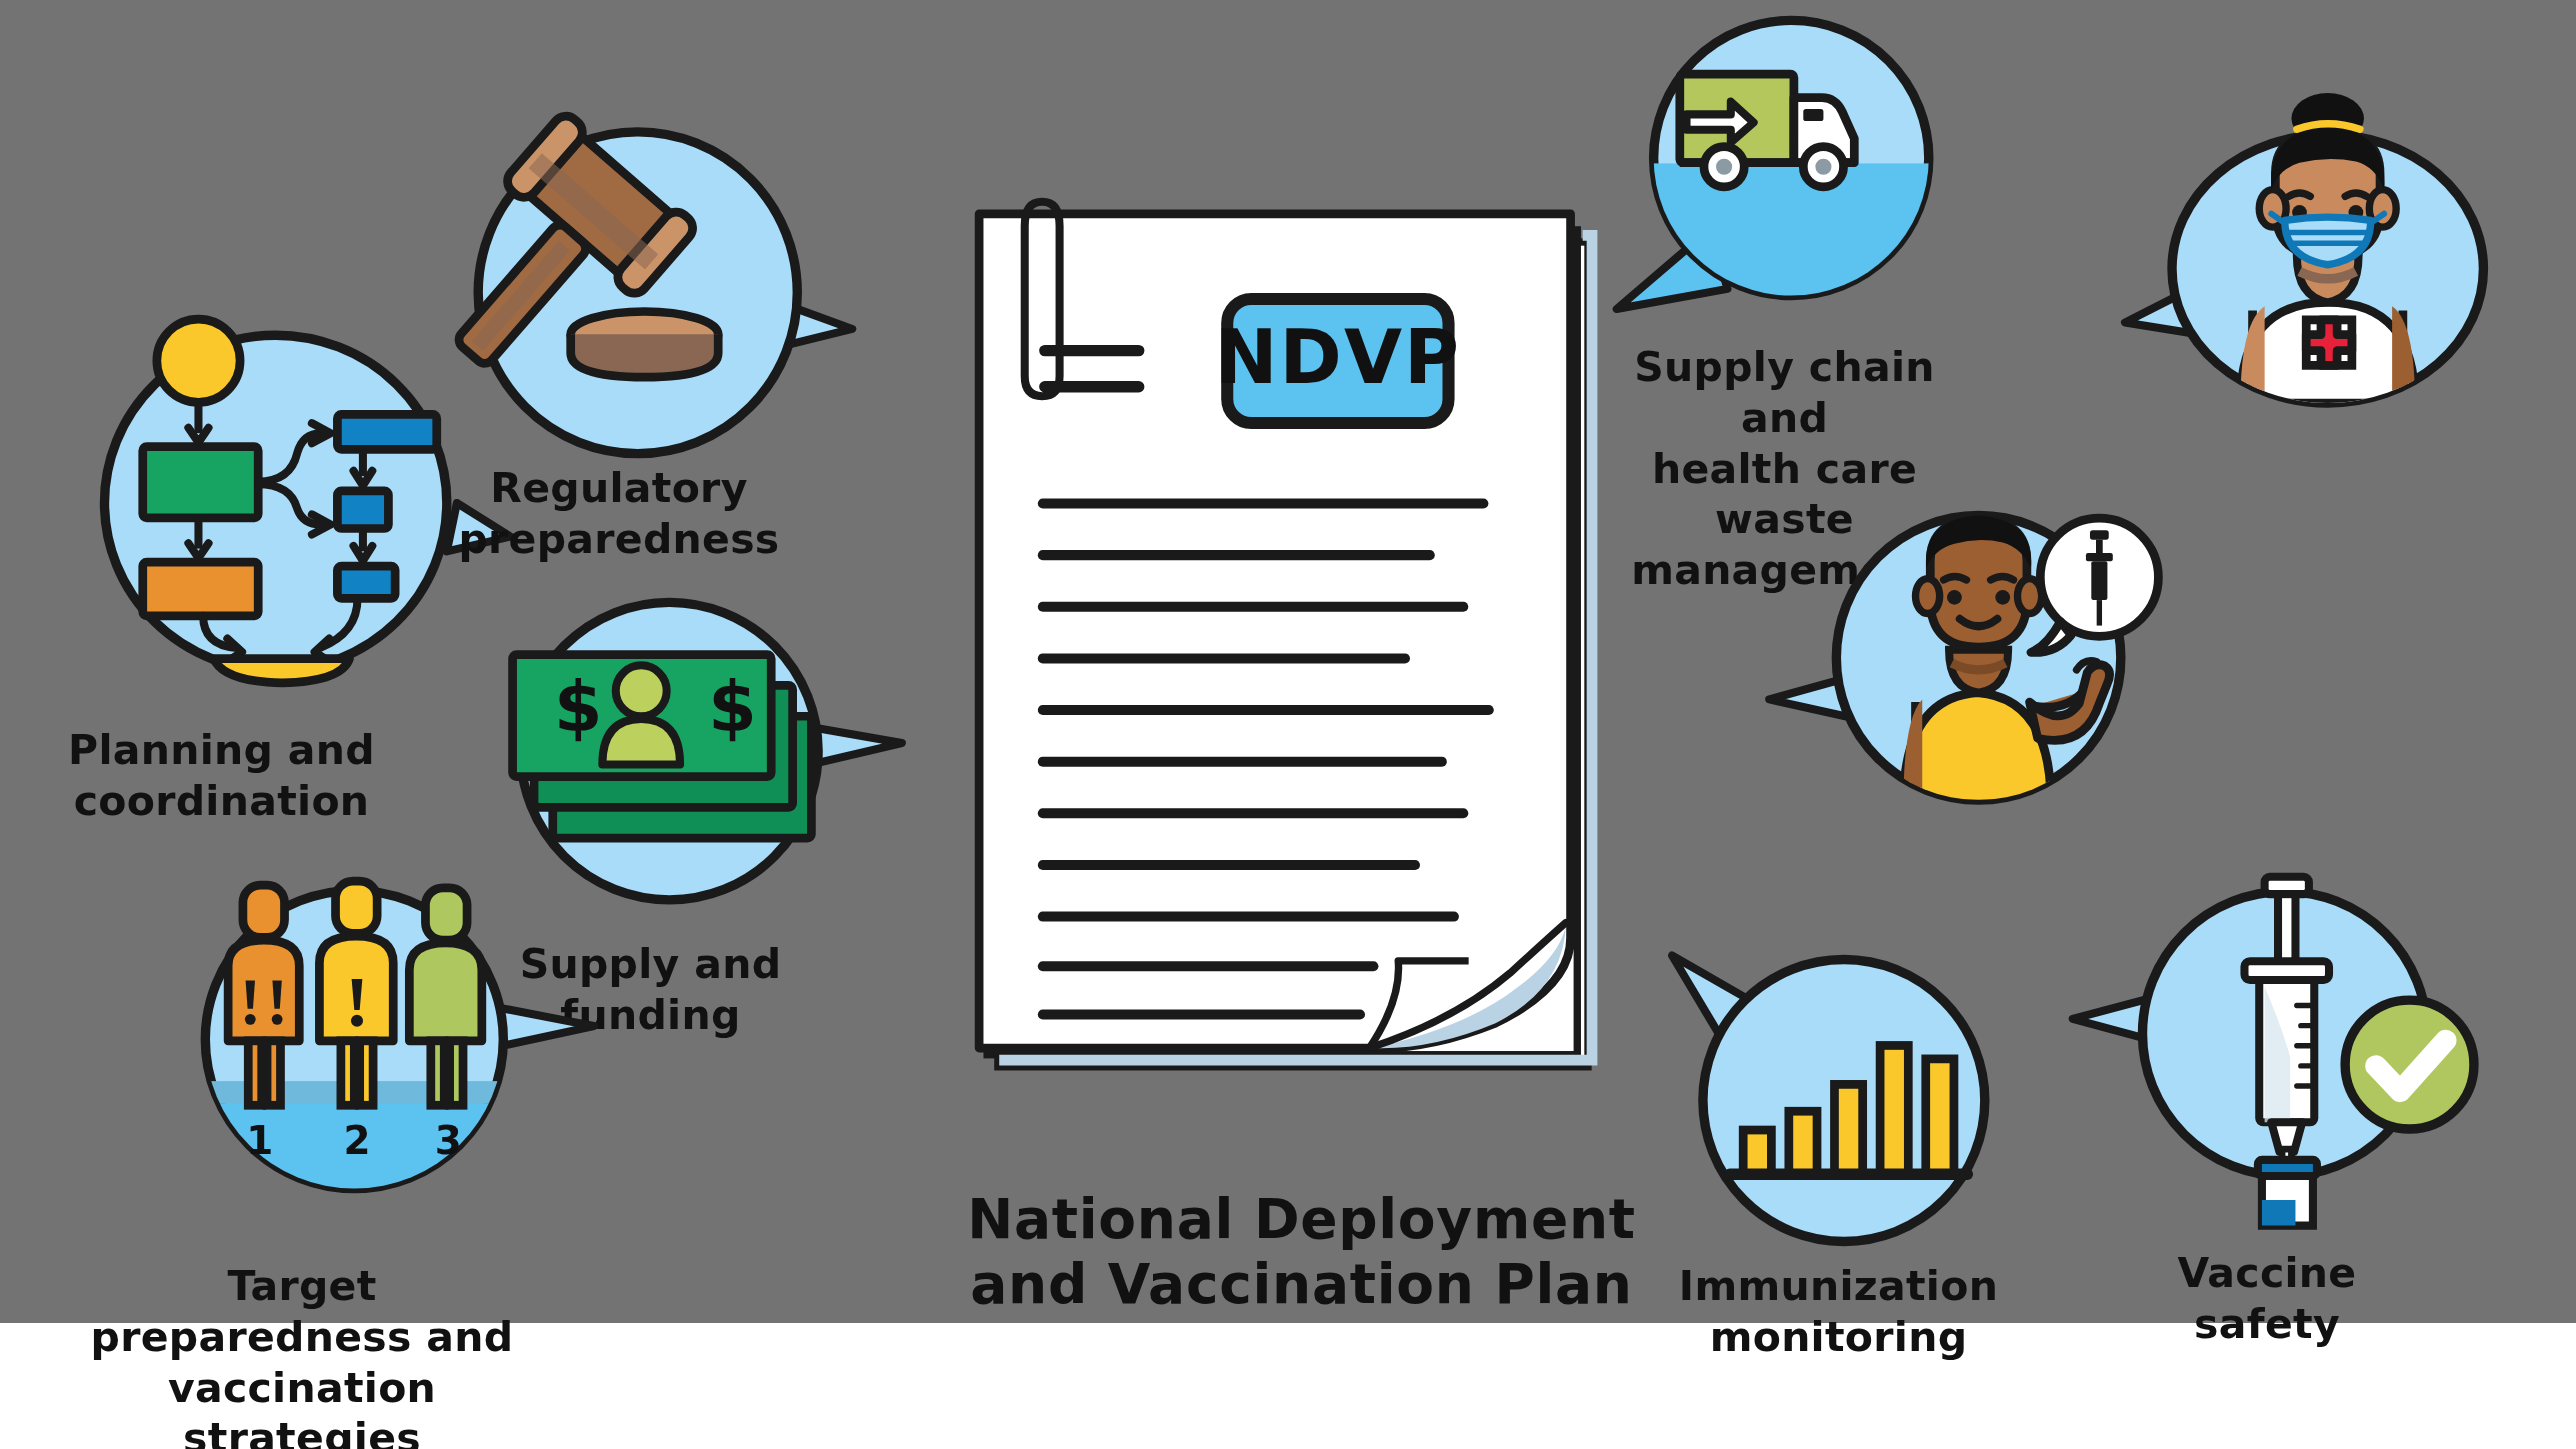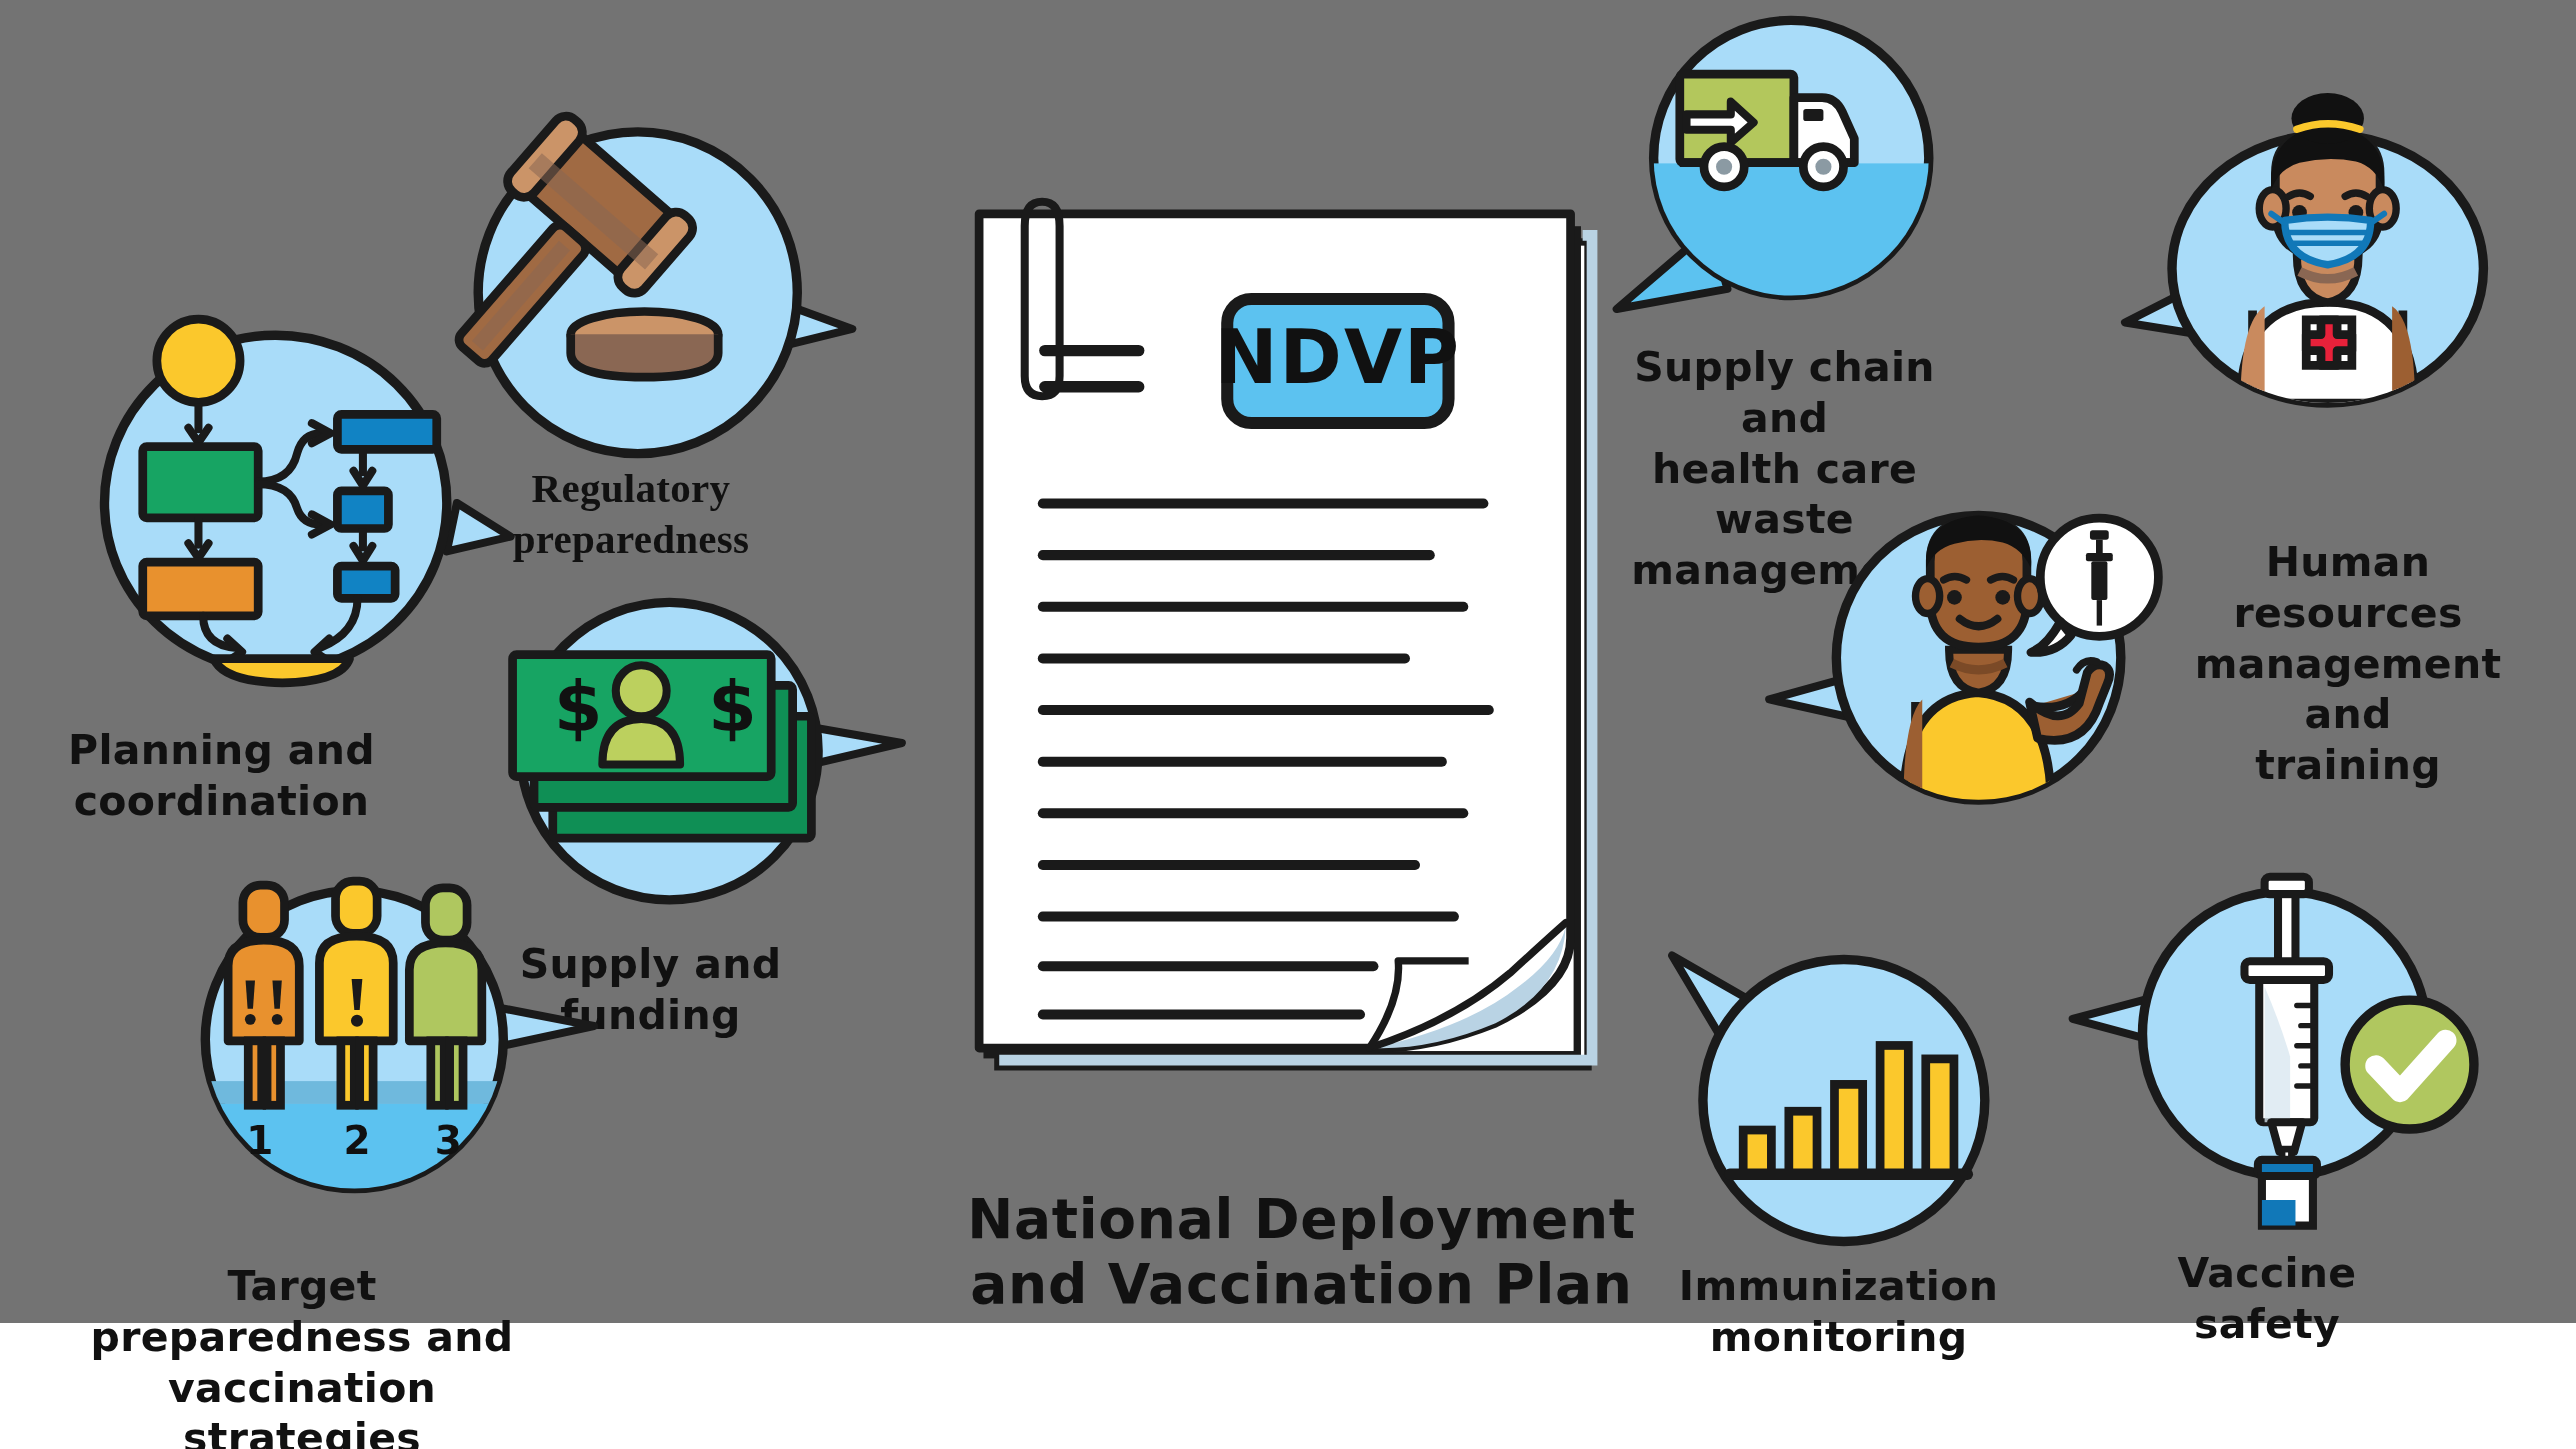--- a/index.html
+++ b/index.html
@@ -134,21 +134,21 @@
           <rect x="206" y="210" width="60" height="236" rx="14" fill="#a06a43" stroke="#1a1a1a" stroke-width="13"></rect>
           <path d="M236 232 V430" stroke="#8a6753" stroke-width="22" opacity=".5"></path>
         </g>
         <g>
           <ellipse cx="300" cy="348" rx="110" ry="34" fill="#cb9468" stroke="#1a1a1a" stroke-width="13"></ellipse>
           <path d="M190 348 V376 Q190 412 300 412 Q410 412 410 376 V348" fill="#8a6753" stroke="#1a1a1a" stroke-width="13" stroke-linejoin="round"></path>
         </g>
       </g>
     </svg>
   </div>
-  <div class="caption" style="left:470px;top:463px;width:322px;font-family:Liberation Serif, serif;">Regulatory
+  <div class="caption" style="left:458px;top:463px;width:322px;">Regulatory
 preparedness</div>
 
   <div class="node" style="left:483px;top:597px;">
     <svg width="429" height="335" viewBox="0 0 640 500">
       <path d="M465 190 L625 218 L455 258 Z" fill="#a9dcf9" stroke="#1a1a1a" stroke-width="12" stroke-linejoin="round"></path>
       <circle cx="278" cy="230" r="222" fill="#a9dcf9" stroke="#1a1a1a" stroke-width="14"></circle>
       <g>
         <rect x="104" y="178" width="386" height="182" rx="6" fill="#0f8f55" stroke="#1a1a1a" stroke-width="13"></rect>
         <rect x="76" y="132" width="386" height="182" rx="6" fill="#0f8f55" stroke="#1a1a1a" stroke-width="13"></rect>
         <rect x="44" y="86" width="386" height="182" rx="6" fill="#17a463" stroke="#1a1a1a" stroke-width="13"></rect>
@@ -281,23 +281,20 @@
         <circle cx="332" cy="166" r="11" fill="#1a1a1a"></circle>
 
         <g>
           <path d="M226 178 Q290 168 354 178 Q354 234 290 244 Q226 234 226 178 Z" fill="#a9dcf9" stroke="#1178b8" stroke-width="11" stroke-linejoin="round"></path>
           <path d="M232 196 H348 M232 212 H348" stroke="#1178b8" stroke-width="8"></path>
           <path d="M226 182 L206 168 M354 182 L374 168" stroke="#1178b8" stroke-width="9" stroke-linecap="round"></path>
         </g>
       </g>
     </svg>
   </div>
-  <div class="caption" style="left:2167px;top:537px;width:362px;">Human resources
-management and
-training</div>
 
   <div class="node" style="left:1784px;top:490px;">
     <svg width="416" height="349" viewBox="0 0 620 520">
       <defs>
         <clipPath id="va-clip">
             <circle cx="290" cy="250" r="212"></circle>
           </clipPath>
       </defs>
       <path d="M130 270 L-22 312 L140 348 Z" fill="#a9dcf9" stroke="#1a1a1a" stroke-width="12" stroke-linejoin="round"></path>
       <circle cx="290" cy="250" r="212" fill="#a9dcf9" stroke="#1a1a1a" stroke-width="14"></circle>

